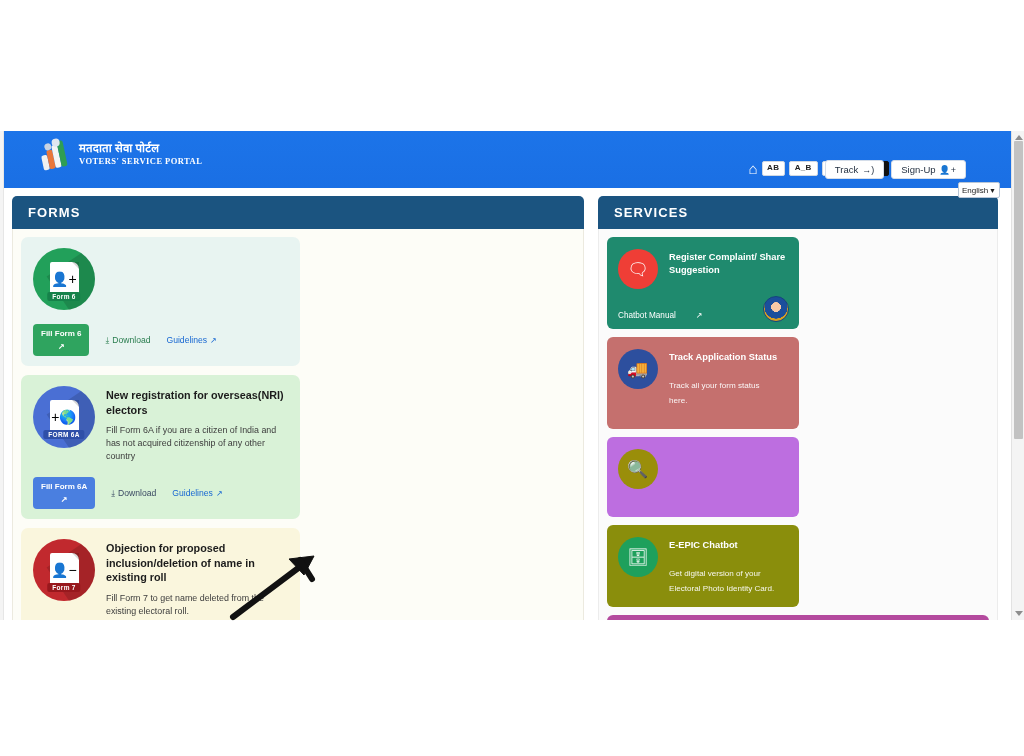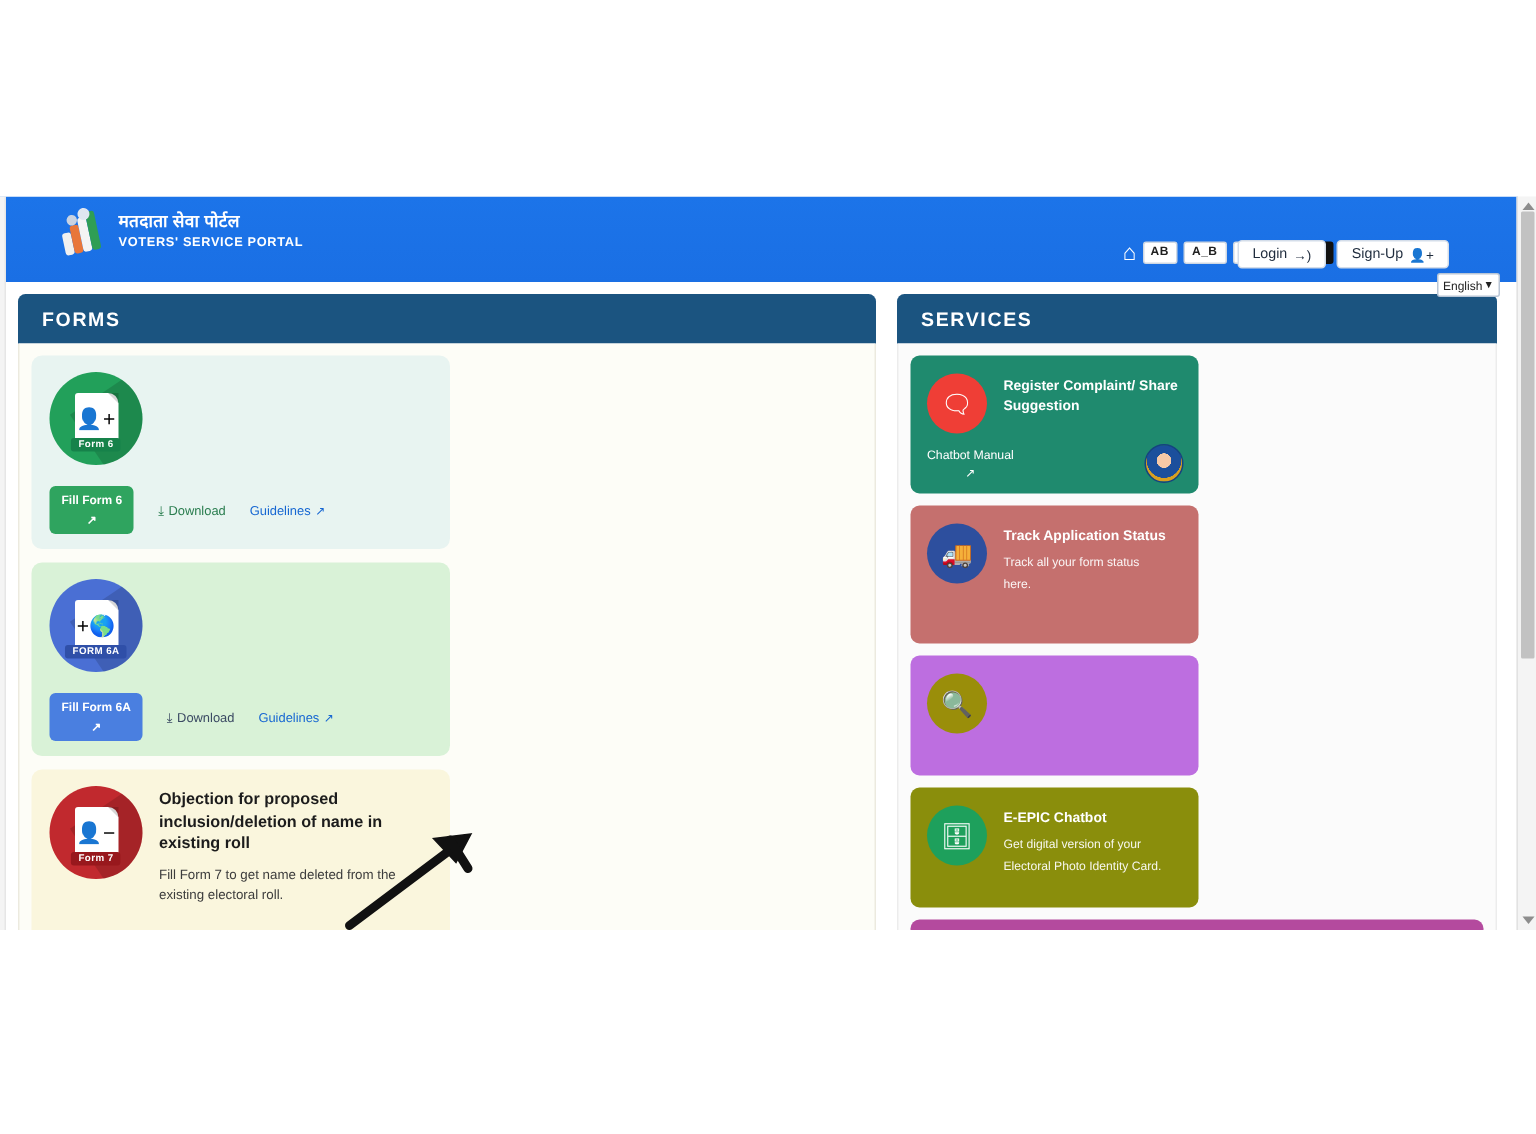--- a/index.html
+++ b/index.html
@@ -21,21 +21,21 @@
   }
 
   
   .header {
     position: relative;
     height: 57px;
     background: #1a73e8;
     background: linear-gradient(#1c74e9,#1a6fe4);
     width: 1012px;
   }
-  .brand { position: absolute; left: 40px; top: 8px; display: flex; align-items: center; gap: 9px; }
+  .brand { position: absolute; left: 40px; top: 8px; display: flex; align-items: center; gap: 9px; font-family: Liberation Serif, serif; }
   .brand-logo {
     width: 30px; height: 30px; position: relative; flex: none;
     transform: rotate(-12deg);
   }
   .brand-logo .slab {
     position: absolute; border-radius: 2px;
   }
   .brand-text-hi {
     color: #ffffff; font-size: 11.5px; font-weight: bold; line-height: 13px;
     letter-spacing: .2px;
@@ -194,26 +194,26 @@
     display:flex; align-items:center; justify-content:center;
     color:#fff; font-size: 17px;
   }
   .svc-ico.pin { border-radius: 50% 50% 50% 8px; transform: rotate(-45deg); }
   .svc-body { padding-top: 2px; }
   .svc-title {
     color:#fff; font-size: 9.3px; font-weight: bold; line-height: 13px;
   }
   .svc-desc {
     color: rgba(255,255,255,.93); font-size: 8.1px; line-height: 12.5px;
-    margin-top: 5px;
+    margin-top: 16px;
   }
   .svc-desc.line2 { margin-top: 2px; }
   .svc-foot {
     position: absolute; left: 11px; bottom: 9px;
-    color:#fff; font-size: 8.2px; display:flex; gap:3px; align-items:center;flex-direction:column;
+    color:#fff; font-size: 8.2px; display:flex; gap:20px; align-items:center;
   }
   .chatbot-avatar {
     position: absolute; right: 10px; bottom: 7px;
     width: 26px; height: 26px; border-radius: 50%;
     background: radial-gradient(circle at 50% 42%, #f7c9a6 0 26%, #1b4f9c 27% 62%, #d8a020 63% 80%, #1b4f9c 81%);
     border: 1px solid #15437f;
   }
 
   
   .vscroll {
@@ -274,21 +274,21 @@
         <span class="acc-btn">A</span>
         <span class="acc-btn big-a">A+</span>
         <span class="lang-select">
           <span>English</span>
           <span class="cv">▼</span>
         </span>
       </div>
 
       <div class="auth-row">
         <span class="auth-btn">
-          <span>Login</span>
+          <span>Track</span>
           <span class="gl">→)</span>
         </span>
         <span class="auth-btn">
           <span>Sign-Up</span>
           <span class="gl">👤+</span>
         </span>
       </div>
     </div>
 
     <div class="content">
@@ -325,20 +325,24 @@
             </div>
 
             <div class="form-card" style="background:#d9f2d7;">
               <div class="fc-top">
                 <div class="fc-icon" style="background:#4a6fd4;">
                   <div class="shade"></div>
                   <div class="fc-doc">
                       <span class="glyph">+🌎</span>
                     </div>
                   <span class="fc-badge" style="background:#2f4fa8;">FORM 6A</span>
+                </div>
+                <div>
+                  <div class="fc-head">New registration for overseas(NRI) electors</div>
+                  <div class="fc-sub">Fill Form 6A if you are a citizen of India and has not acquired citizenship of any other country</div>
                 </div>
               </div>
               <div class="fc-actions">
                 <span class="fc-btn" style="background:#4a7fe0;">
                   <span>Fill Form 6A</span>
                   <span class="arr">↗</span>
                 </span>
                 <span class="fc-dl" style="color:#3b4a63;">
                   <span>⤓</span>
                   <span>Download</span>

